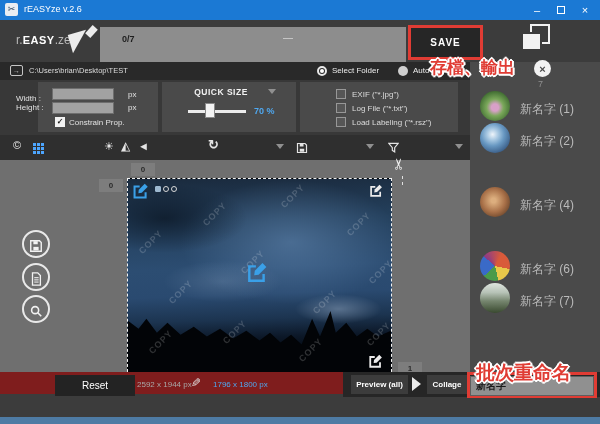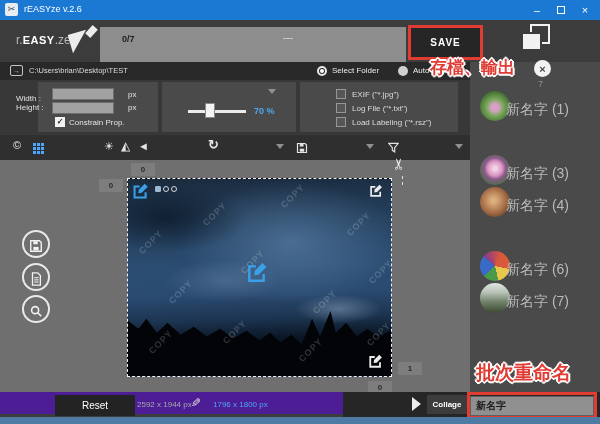--- a/index.html
+++ b/index.html
@@ -110,26 +110,26 @@
   .wm-url { position:absolute; left:14px; top:203px; font-size:23px; font-weight:bold; letter-spacing:.5px;
       color:rgba(240,240,240,.32); white-space:nowrap; pointer-events:none; z-index:5; }
 
   
   .sidebar { position:absolute; left:470px; top:62px; width:130px; height:330px; background:#4a4a4a; }
   .side-close { position:absolute; left:64px; top:-2px; width:17px; height:17px; border-radius:50%; background:#f2f2f2;
       border:0; color:#4a4a4a; font-size:11px; font-weight:bold; line-height:16px; text-align:center; }
   .side-count { position:absolute; left:68px; top:17px; font-size:9px; color:#8f8f8f; }
   .side-item { position:absolute; left:8px; width:120px; height:31px; }
   .thumb { position:absolute; left:2px; top:0; width:30px; height:30px; border-radius:50%; background:#666; }
-  .side-label { position:absolute; left:28px; top:10px; font-size:14px; color:#bababa; white-space:nowrap; }
+  .side-label { position:absolute; left:42px; top:10px; font-size:12px; color:#bababa; white-space:nowrap; }
   .side-item.selected .thumb { box-shadow:0 0 0 2px #2e9fe6; }
   .side-item.selected .side-label { color:#3aa0e8; font-weight:bold; }
 
   
-  .bottombar { position:absolute; left:0; top:392px; width:600px; height:22px; background:#4c1d95; }
+  .bottombar { position:absolute; left:0; top:372px; width:600px; height:22px; background:#7f1d1d; }
   .bottom-dark { position:absolute; left:343px; top:0; width:257px; height:25px; background:#262626; }
   .reset-btn { position:absolute; left:55px; top:3px; width:80px; height:21px; background:#232323; border:0;
       color:#fff; font-size:10px; font-family:inherit; }
   .size-orig { position:absolute; left:137px; top:8px; font-size:8px; color:#a8a8a8; }
   .pencil-glyph { position:absolute; left:191px; top:4px; font-size:12px; color:#e2e2e2; transform:scaleX(-1); }
   .size-new { position:absolute; left:213px; top:8px; font-size:8px; color:#4fa8f0; }
   .preview-btn { position:absolute; left:351px; top:3px; width:57px; height:19px; background:#3c3c3c; border:0;
       color:#fff; font-size:8px; font-weight:bold; font-family:inherit; }
   .next-arrow { position:absolute; left:412px; top:5px; width:0; height:0; border-left:9px solid #ececec;
       border-top:7px solid transparent; border-bottom:7px solid transparent; }
@@ -196,20 +196,21 @@
       <span class="flabel" style="left:-22px;top:12px">Width :</span>
       <input class="field" style="left: 14px; top: 6px;">
       <span class="flabel" style="left:90px;top:8px">px</span>
       <span class="flabel" style="left:-22px;top:21px">Height :</span>
       <input class="field" style="left: 14px; top: 20px;">
       <span class="flabel" style="left:90px;top:21px">px</span>
       <span class="cbx on" style="left:17px;top:35px">✓</span>
       <span class="flabel" style="left:31px;top:36px">Constrain Prop.</span>
     </div>
     <div class="panel p2">
+      <span class="qs-title">QUICK SIZE</span>
       <span class="chev qs-chev"></span>
       <span class="slider-track"></span>
       <span class="slider-handle"></span>
       <span class="pct">70 %</span>
     </div>
     <div class="panel p3">
       <span class="cbx off" style="left:36px;top:7px"></span>
       <span class="optrow" style="left:52px;top:8px">EXIF ("*.jpg")</span>
       <span class="cbx off" style="left:36px;top:21px"></span>
       <span class="optrow" style="left:52px;top:22px">Log File ("*.txt")</span>
@@ -330,23 +331,23 @@
   </div>
 
   <div class="sidebar">
     <button class="side-close">×</button>
     <span class="side-count">7</span>
 
     <div class="side-item" style="top:29px">
       <span class="thumb" style="background: radial-gradient(circle at 50% 55%, rgb(216, 160, 200) 0%, rgb(216, 160, 200) 16%, rgb(122, 168, 90) 38%, rgb(62, 106, 48) 75%);"></span>
       <span class="side-label">新名字 (1)</span>
     </div>
-    <div class="side-item" style="top:93px">
-      <span class="thumb" style="background: radial-gradient(circle at 50% 45%, rgb(242, 212, 228) 8%, rgb(216, 144, 192) 34%, rgb(138, 90, 138) 48%, rgb(68, 112, 58) 80%);"></span>
-      <span class="side-label">新名字 (3)</span>
+    <div class="side-item" style="top:61px">
+      <span class="thumb" style="background: radial-gradient(circle at 42% 38%, rgb(238, 244, 250) 0%, rgb(168, 200, 226) 22%, rgb(104, 152, 194) 45%, rgb(46, 78, 120) 85%);"></span>
+      <span class="side-label">新名字 (2)</span>
     </div>
     <div class="side-item" style="top:125px">
       <span class="thumb" style="background: radial-gradient(circle at 45% 45%, rgb(220, 174, 126) 10%, rgb(168, 112, 72) 50%, rgb(90, 58, 36) 88%);"></span>
       <span class="side-label">新名字 (4)</span>
     </div>
     <div class="side-item" style="top:189px">
       <span class="thumb" style="background: conic-gradient(from 30deg, rgb(216, 90, 58) 0%, rgb(216, 90, 58) 20%, rgb(232, 200, 74) 20%, rgb(232, 200, 74) 38%, rgb(74, 154, 74) 38%, rgb(74, 154, 74) 55%, rgb(58, 106, 200) 55%, rgb(58, 106, 200) 78%, rgb(138, 58, 136) 78%, rgb(216, 90, 58) 100%);"></span>
       <span class="side-label">新名字 (6)</span>
     </div>
     <div class="side-item" style="top:221px">
@@ -354,20 +355,21 @@
       <span class="side-label">新名字 (7)</span>
     </div>
   </div>
 
   <div class="bottombar">
     <div class="bottom-dark"></div>
     <button class="reset-btn">Reset</button>
     <span class="size-orig">2592 x 1944 px</span>
     <span class="pencil-glyph">✎</span>
     <span class="size-new">1796 x 1800 px</span>
+    <button class="preview-btn">Preview (all)</button>
     <span class="next-arrow"></span>
     <button class="collage-btn">Collage</button>
     <div class="rename-annot">
       <input class="rename-input" value="新名字" style="">
     </div>
   </div>
   <div class="accentbar"></div>
 
   <span class="annot-text annot-rename">批次重命名</span>
   <span class="annot-text annot-save">存檔、輸出</span>

